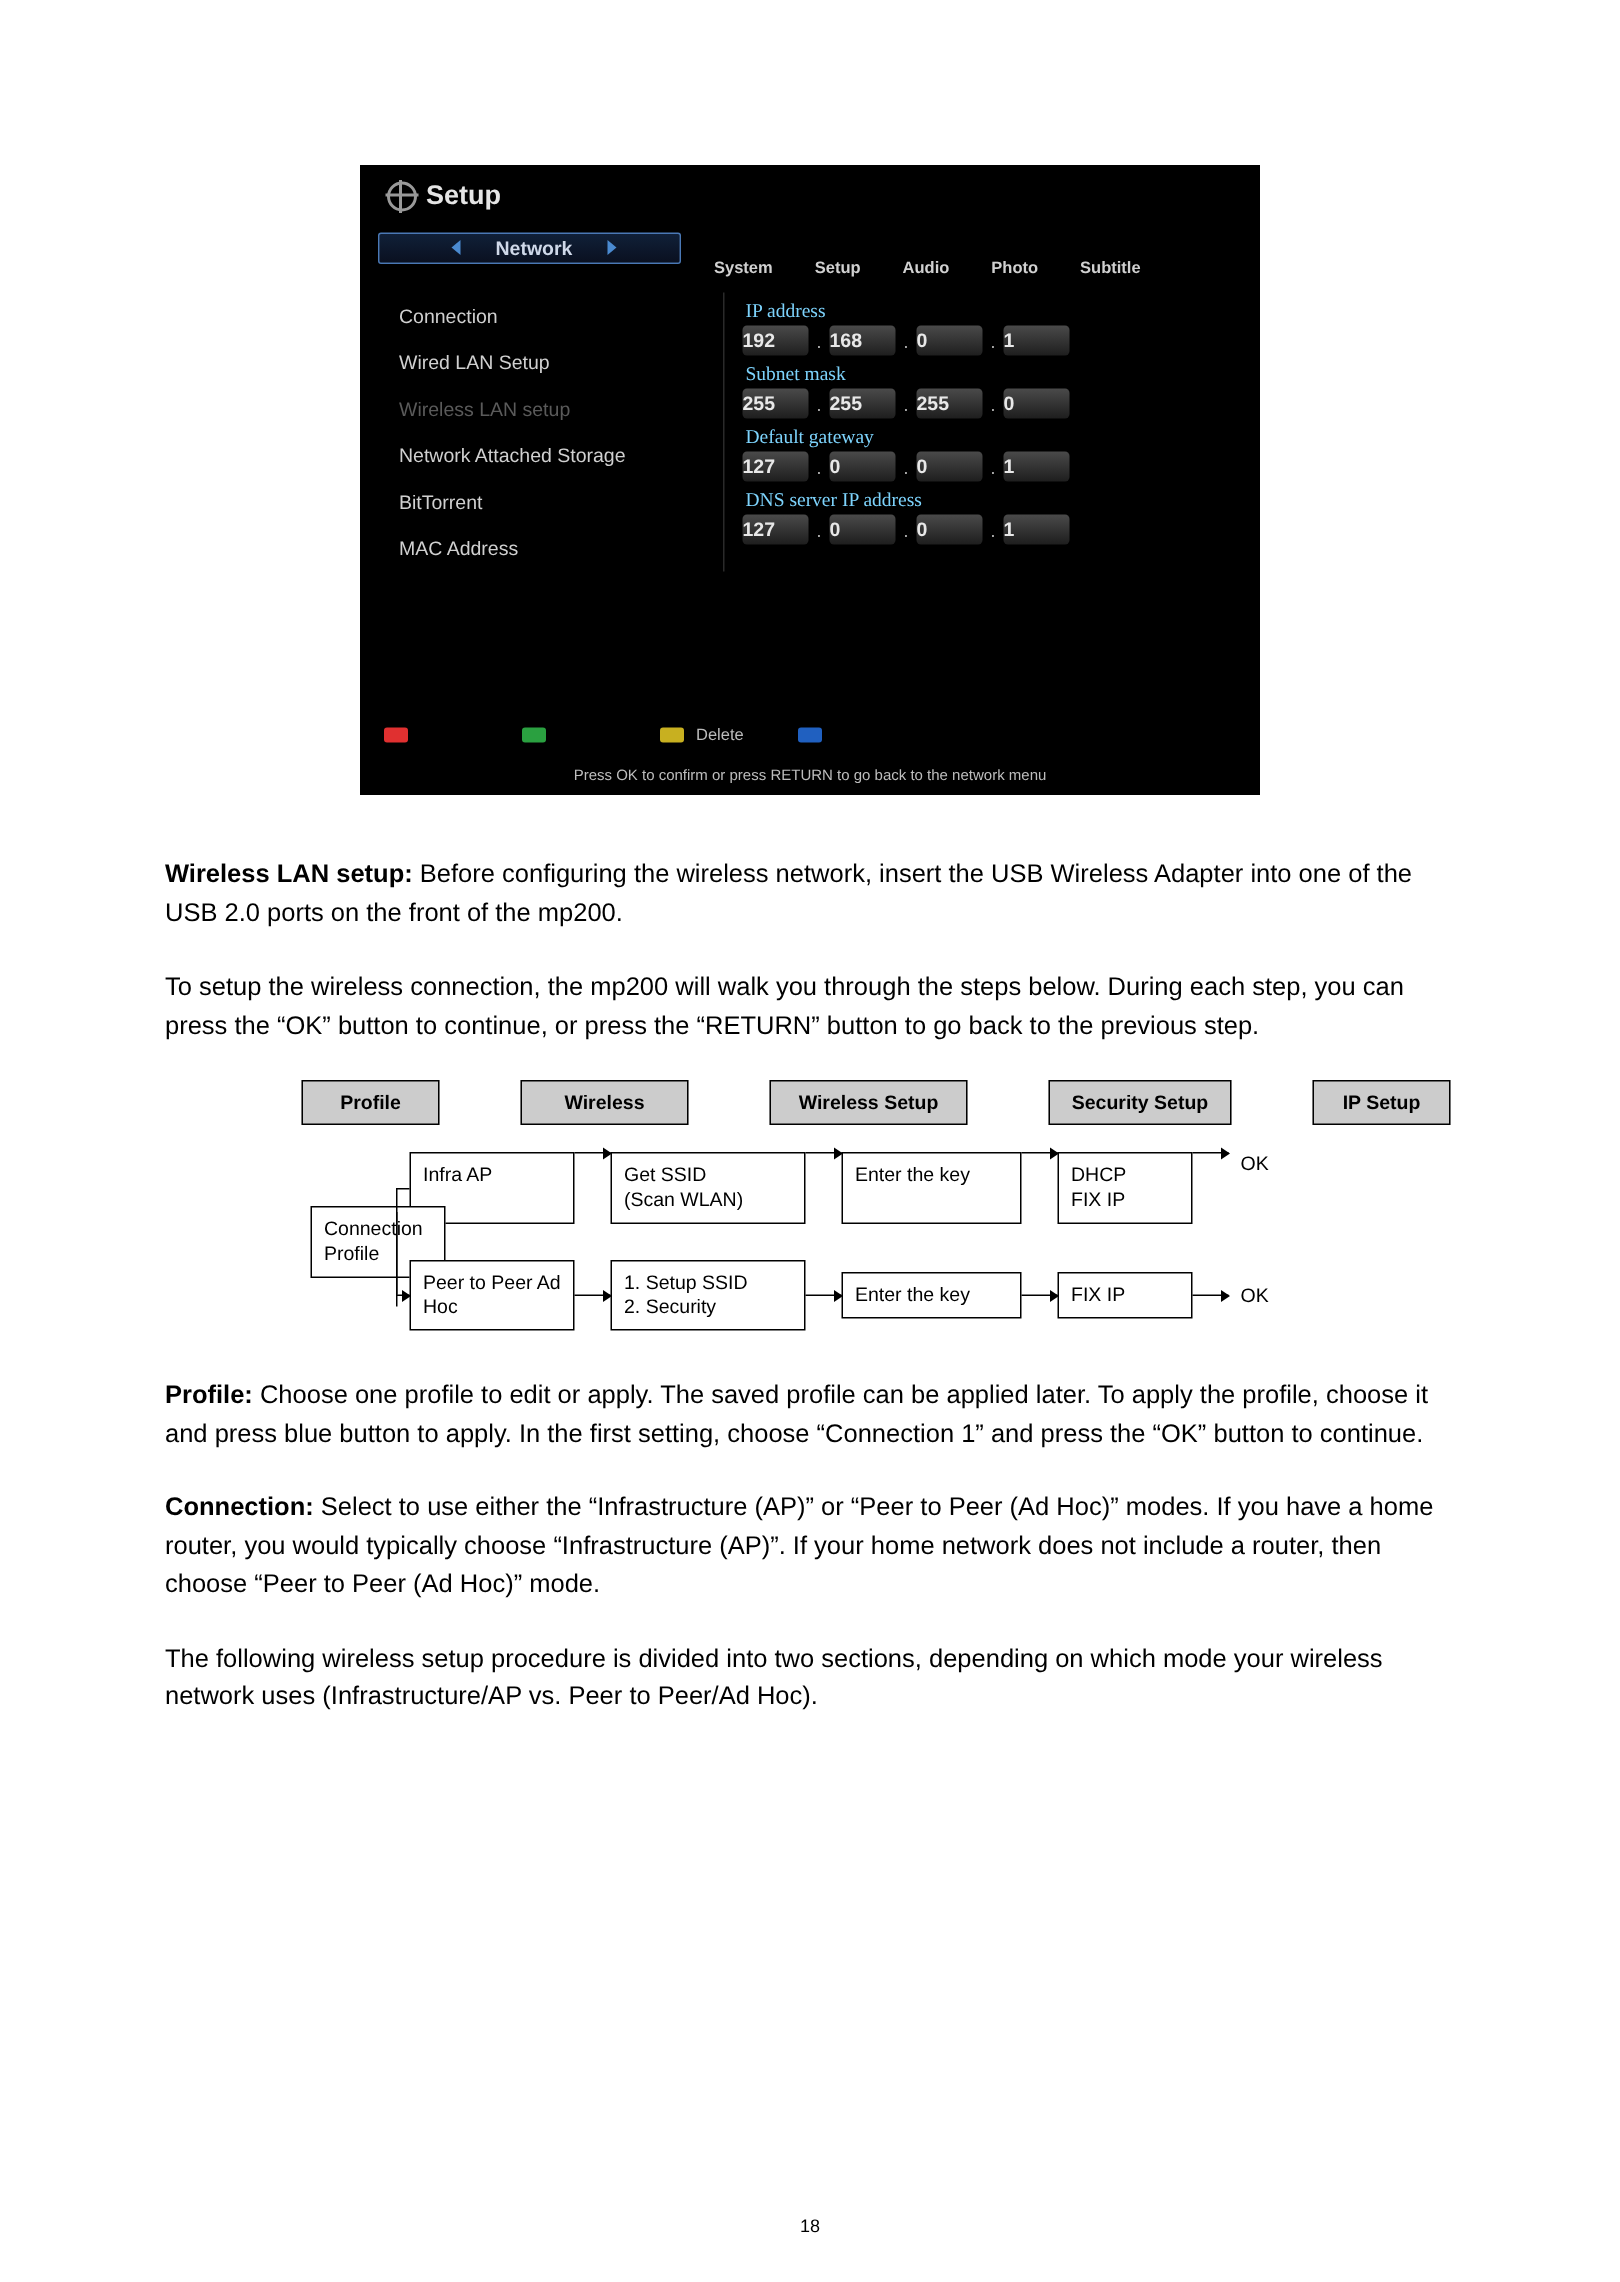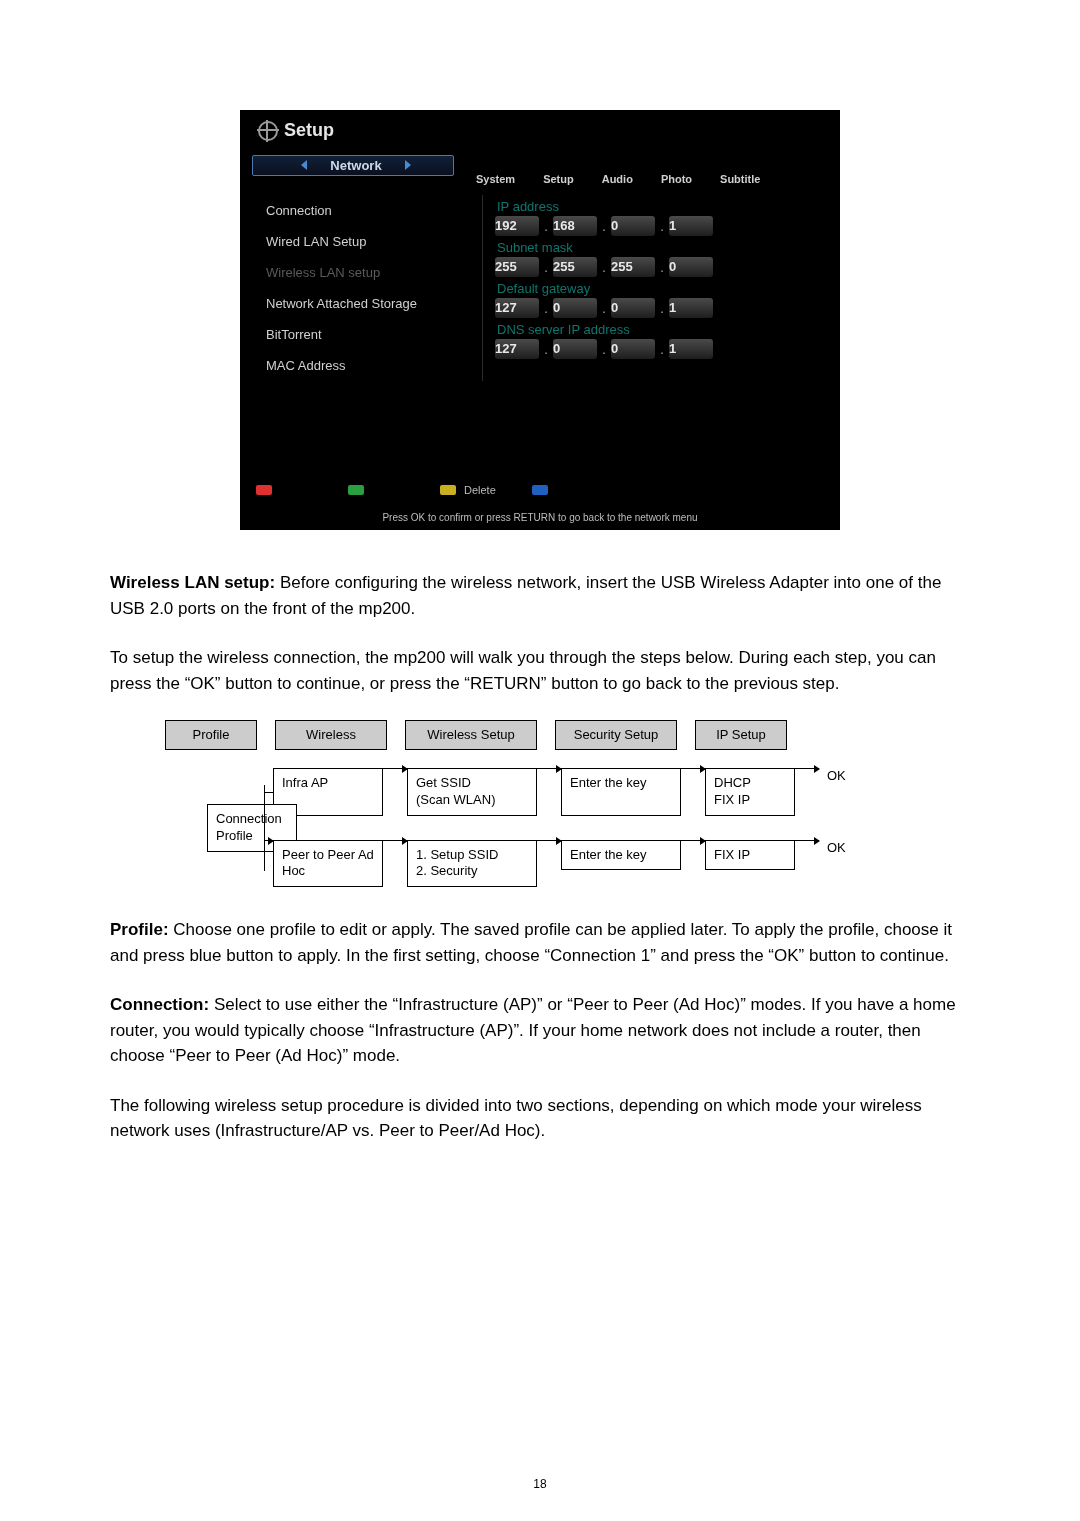--- a/index.html
+++ b/index.html
@@ -109,22 +109,23 @@
     font-size: 13px;
     color: #d0d0d0;
   }
   .left-col .disabled { color: #5a5a5a; }
   .right-col {
     flex: 1;
     padding-left: 12px;
   }
   .fld-label {
     font-size: 13px;
-    color: #0f766e;
+    color: #7dd3fc;
     margin: 4px 0 2px 2px;
+    font-family: Liberation Serif, serif;
   }
   .ip-row {
     display: flex;
     align-items: center;
     gap: 2px;
     margin-bottom: 2px;
   }
   .oct {
     width: 44px;
     height: 20px;
@@ -184,25 +185,26 @@
   .flow {
     width: 820px;
     margin: 0 0 30px 55px;
     font-family: Arial, sans-serif;
     font-size: 13px;
   }
   .frow { display: flex; align-items: center; }
   .hbox {
     border: 1px solid #000;
     background: #ccc;
-    font-weight: normal;
+    font-weight: bold;
     text-align: center;
     padding: 6px 0;
     width: 110px;
     min-height: 16px;
+    margin-left: 36px;
   }
   .hgap { width: 18px; }
   .cbox {
     border: 1px solid #000;
     padding: 6px 8px;
     background: #fff;
     width: 110px;
     min-height: 16px;
     box-sizing: border-box;
     line-height: 1.3;
@@ -364,21 +366,21 @@
         <span>DHCP</span><br><span>FIX IP</span>
       </div>
       <div class="harrow"></div>
       <div class="endtxt">OK</div>
     </div>
 
     <div class="frow" style="margin-top:-12px; margin-bottom:-12px;padding-left:42px;">
       <div class="cbox" style="width:90px">Connection Profile</div>
     </div>
 
-    <div class="frow" style="align-items:flex-start">
+    <div class="frow" style="align-items:center">
       <div style="width:90px"></div>
       <div style="width:18px; position:relative;">
         <div style="position:absolute; left:9px; top:-55px; bottom:50%; width:1px; background:#000;"></div>
         <div style="position:absolute; left:9px; right:0; top:50%; height:1px; background:#000;"></div>
         <div style="position:absolute; right:-1px; top:calc(50% - 3px); border-top:4px solid transparent; border-bottom:4px solid transparent; border-left:6px solid #000;"></div>
       </div>
       <div class="cbox">
         <span>Peer to Peer Ad Hoc</span>
       </div>
       <div class="harrow"></div>

